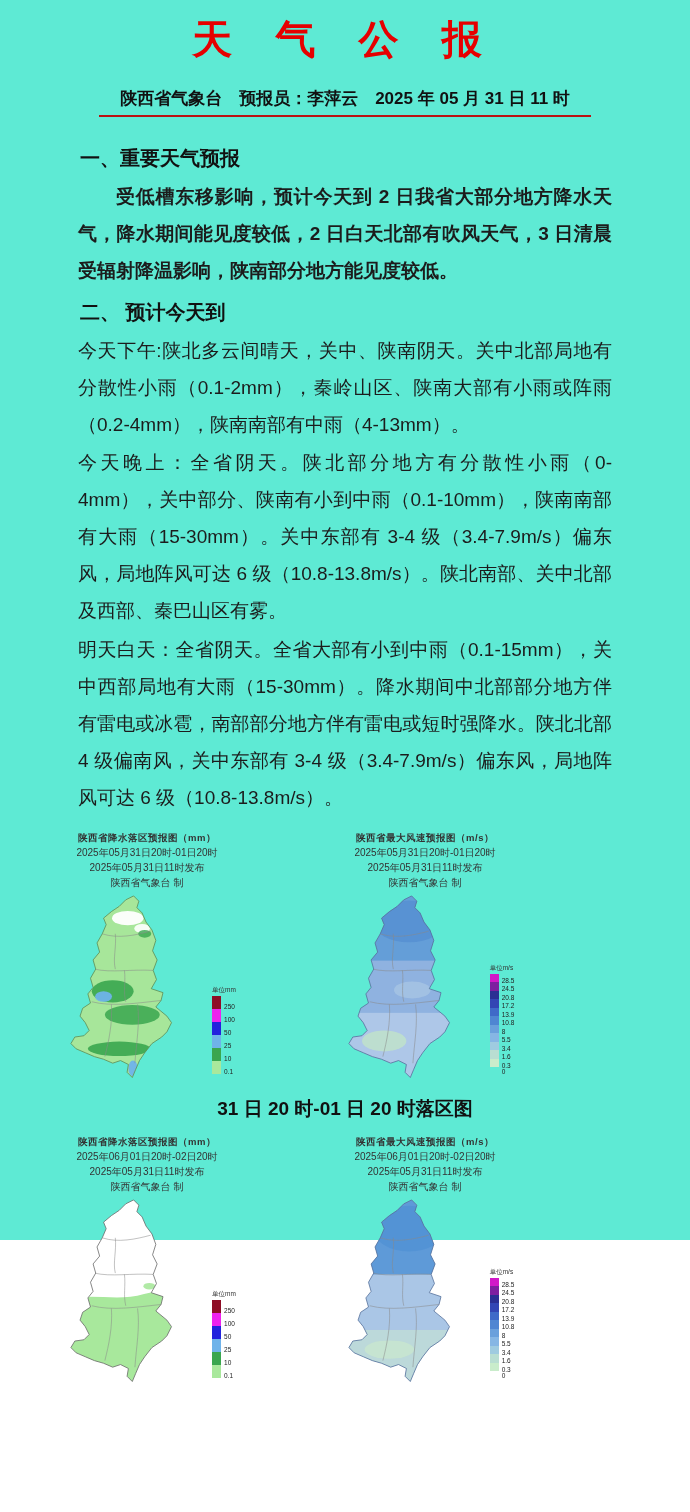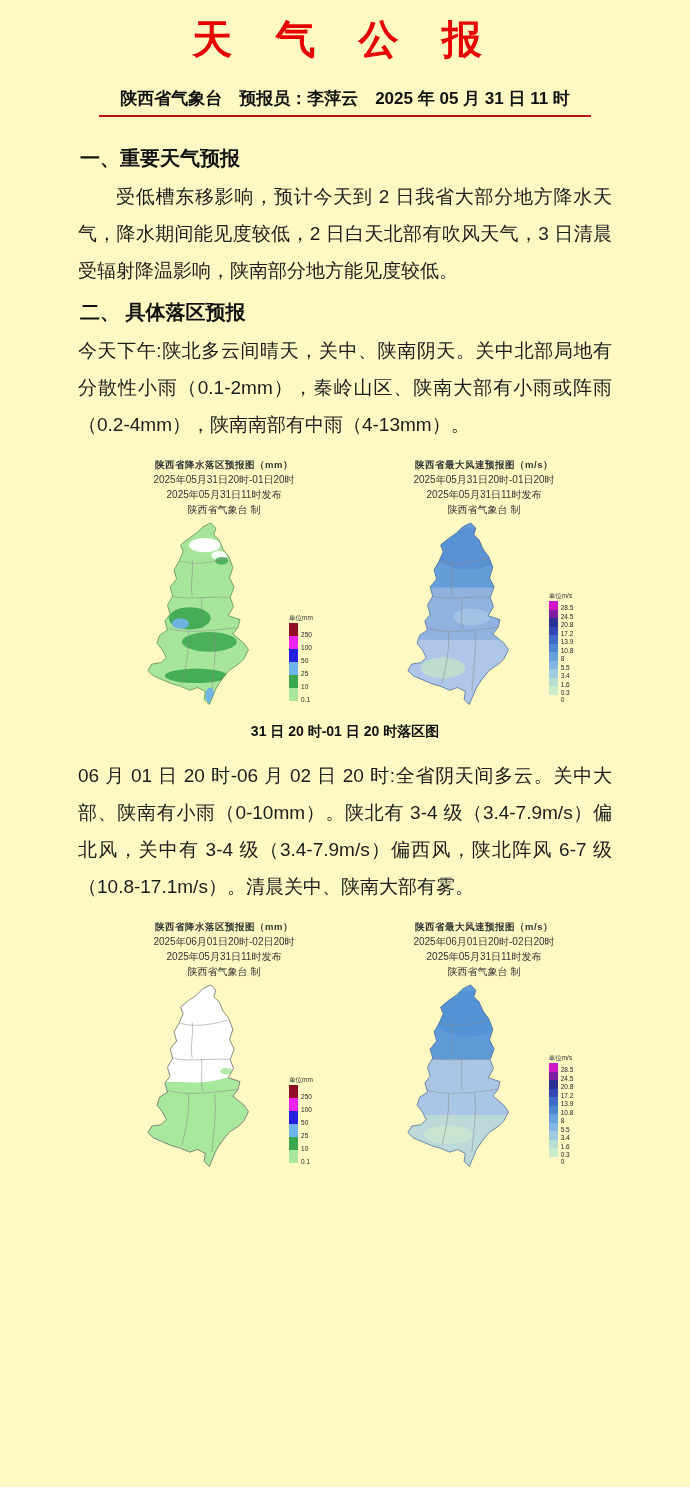--- a/index.html
+++ b/index.html
@@ -1,21 +1,21 @@
 <!DOCTYPE html>
 <html><head>
 <meta charset="utf-8">
 <style>
   html,body{margin:0;padding:0;background:#ffffff;}
   body{
     width:690px;height:1512px;overflow:hidden;
     font-family:"Liberation Sans","DejaVu Sans",sans-serif;
     color:#1c1c1c;
   }
-  .page{width:690px;height:1487px;position:relative;background:#fef9c3;}
+  .page{width:690px;height:1240px;position:relative;background:#5eead4;}
 
   .doc-title{
     text-align:center;
     font-size:40px;font-weight:bold;
     letter-spacing:16px;
     padding-top:12px;margin:0 0 20px 0;
   }
   .header-line{
     text-align:center;margin:0 0 28px 0;
   }
@@ -31,45 +31,45 @@
 
   .sec-heading{
     font-size:20px;font-weight:bold;color:#111;
     margin:10px 0 6px 2px;
   }
   .para{
     font-size:19px;line-height:1.95;
     text-align:justify;margin:0 0 1px 0;
     color:#1c1c1c;
   }
-  .para.indent{ text-indent:2em; }
+  .para.indent{ text-indent:2em;font-weight:bold; }
 
   .maps-row{
-    display:flex;justify-content:center;
-    gap:2px;margin:10px 0 2px 18px;
+    display:flex;
+    gap:20px;margin:10px 0 2px 18px;
   }
   .map-block{width:258px;}
   .map-titles{text-align:center;color:#333;}
   .map-title-main{font-size:9.5px;font-weight:bold;letter-spacing:0.5px;}
   .map-title-sub{font-size:10px;margin-top:1px;}
   .map-body{display:flex;align-items:flex-end;justify-content:center;margin-top:2px;}
   .prov-map{width:146px;height:196px;display:block;}
   .legend{
     margin-left:8px;margin-bottom:14px;
     font-size:6.5px;color:#222;line-height:1;
   }
   .legend .legend-title{margin-bottom:2px;font-size:6.5px;color:#333;}
   .legend-row{display:flex;align-items:flex-end;height:auto;}
   .legend-swatch{display:inline-block;width:9px;margin-right:3px;}
   .legend.precip .legend-swatch{height:13px;}
   .legend.wind .legend-swatch{height:8.5px;}
   .legend-label{display:inline-block;transform:translateY(2px);}
 
   .map-caption{
-    text-align:center;font-size:14px;font-weight:bold;color:#111;
+    text-align:center;font-size:19px;font-weight:bold;color:#111;
     margin:8px 0 14px 0;
   }
   .svg-defs{position:absolute;width:0;height:0;}
 </style>
 </head>
 <body>
 
 <svg class="svg-defs" aria-hidden="true">
   <defs>
     <path id="prov-path" d="M104,6 L112,14 L109,24 L117,32 L123,46 L132,58 L138,74 L133,90 L140,104 L134,120 L139,134 L131,148 L149,154 L146,166 L138,176 L155,190 L162,200 L155,214 L147,222 L132,232 L121,246 L113,258 L107,272 L102,284 L94,276 L96,264 L84,258 L72,262 L58,256 L44,252 L30,246 L16,240 L8,232 L14,222 L28,220 L36,212 L30,200 L22,190 L26,178 L38,170 L34,156 L42,146 L38,132 L46,118 L42,104 L52,92 L48,78 L56,64 L62,50 L58,40 L70,30 L82,22 L92,12 Z"></path>
@@ -85,22 +85,24 @@
 
   <div class="header-line">
     <span class="inner" style="border-bottom-color: rgb(187, 17, 17);">陕西省气象台　预报员：李萍云　2025 年 05 月 31 日 11 时</span>
   </div>
 
   <div class="content">
 
     <div class="sec-heading">一、重要天气预报</div>
     <p class="para indent">受低槽东移影响，预计今天到 2 日我省大部分地方降水天气，降水期间能见度较低，2 日白天北部有吹风天气，3 日清晨受辐射降温影响，陕南部分地方能见度较低。</p>
 
-    <div class="sec-heading">二、 具体落区预报</div>
+    <div class="sec-heading">二、 预计今天到</div>
     <p class="para">今天下午:陕北多云间晴天，关中、陕南阴天。关中北部局地有分散性小雨（0.1-2mm），秦岭山区、陕南大部有小雨或阵雨（0.2-4mm），陕南南部有中雨（4-13mm）。</p>
+    <p class="para">今天晚上：全省阴天。陕北部分地方有分散性小雨（0-4mm），关中部分、陕南有小到中雨（0.1-10mm），陕南南部有大雨（15-30mm）。关中东部有 3-4 级（3.4-7.9m/s）偏东风，局地阵风可达 6 级（10.8-13.8m/s）。陕北南部、关中北部及西部、秦巴山区有雾。</p>
+    <p class="para">明天白天：全省阴天。全省大部有小到中雨（0.1-15mm），关中西部局地有大雨（15-30mm）。降水期间中北部部分地方伴有雷电或冰雹，南部部分地方伴有雷电或短时强降水。陕北北部 4 级偏南风，关中东部有 3-4 级（3.4-7.9m/s）偏东风，局地阵风可达 6 级（10.8-13.8m/s）。</p>
   </div>
 
   <div class="maps-row">
     <div class="map-block">
       <div class="map-titles">
         <div class="map-title-main">陕西省降水落区预报图（mm）</div>
         <div class="map-title-sub">2025年05月31日20时-01日20时</div>
         <div class="map-title-sub">2025年05月31日11时发布</div>
         <div class="map-title-sub">陕西省气象台 制</div>
       </div>
@@ -231,23 +233,20 @@
               <span class="legend-swatch" style="background: transparent; height: 4px;"></span>
               <span class="legend-label">0</span>
             </div>
           </div>
       </div>
     </div>
   </div>
 
   <div class="map-caption">31 日 20 时-01 日 20 时落区图</div>
 
-  <div class="content">
-    <p class="para">06 月 01 日 20 时-06 月 02 日 20 时:全省阴天间多云。关中大部、陕南有小雨（0-10mm）。陕北有 3-4 级（3.4-7.9m/s）偏北风，关中有 3-4 级（3.4-7.9m/s）偏西风，陕北阵风 6-7 级（10.8-17.1m/s）。清晨关中、陕南大部有雾。</p>
-  </div>
 
   <div class="maps-row">
     <div class="map-block">
       <div class="map-titles">
         <div class="map-title-main">陕西省降水落区预报图（mm）</div>
         <div class="map-title-sub">2025年06月01日20时-02日20时</div>
         <div class="map-title-sub">2025年05月31日11时发布</div>
         <div class="map-title-sub">陕西省气象台 制</div>
       </div>
       <div class="map-body">

